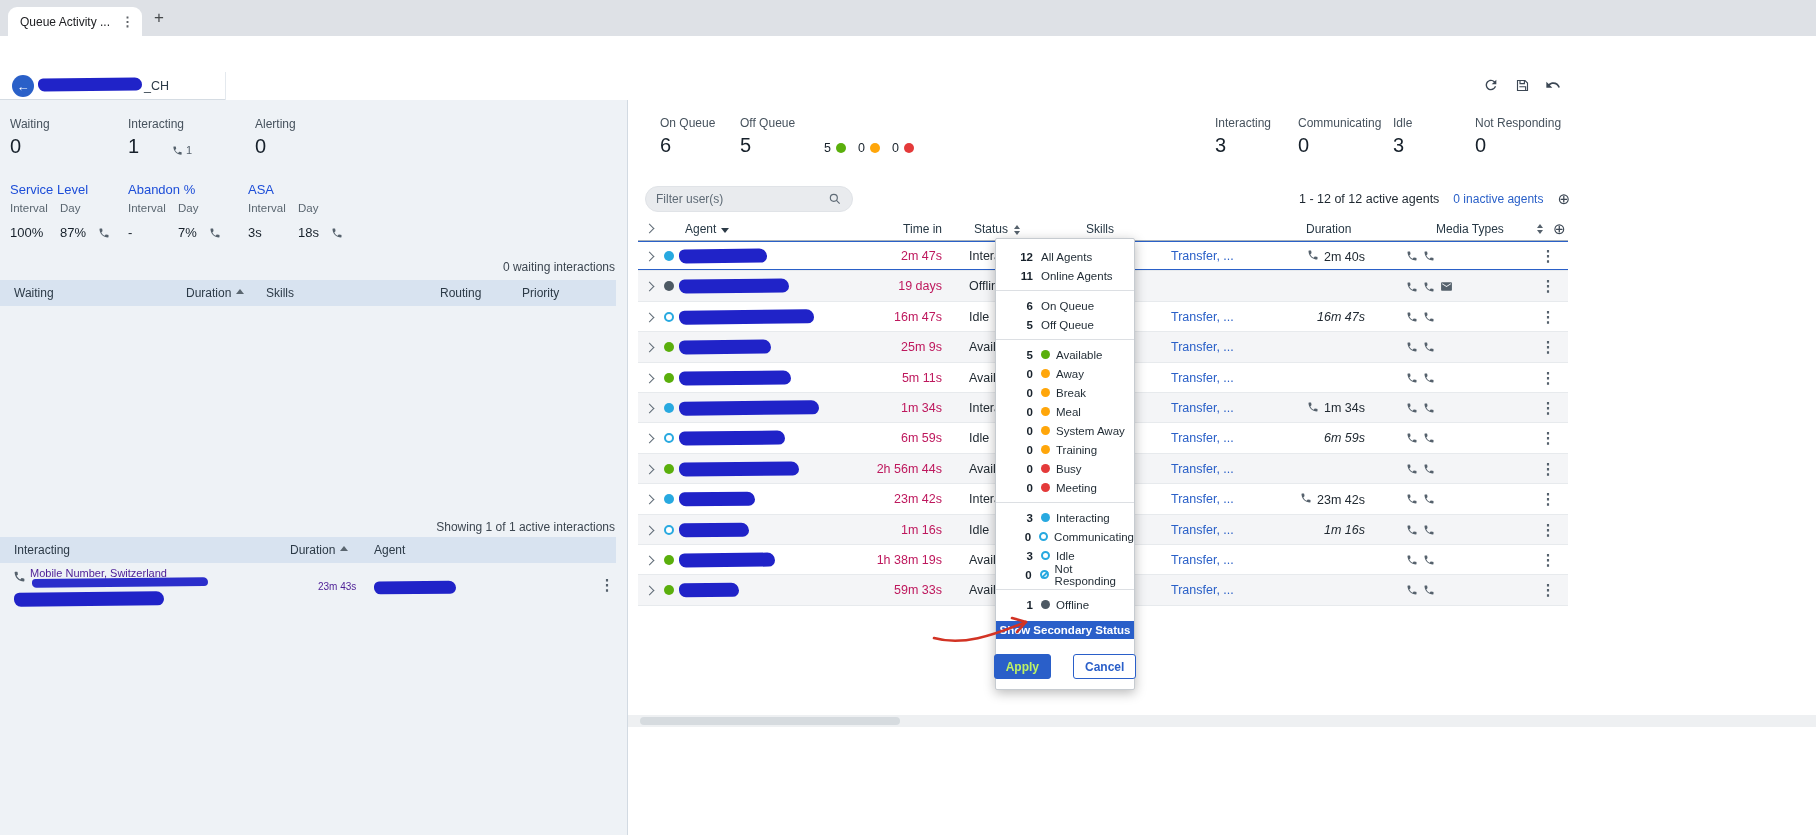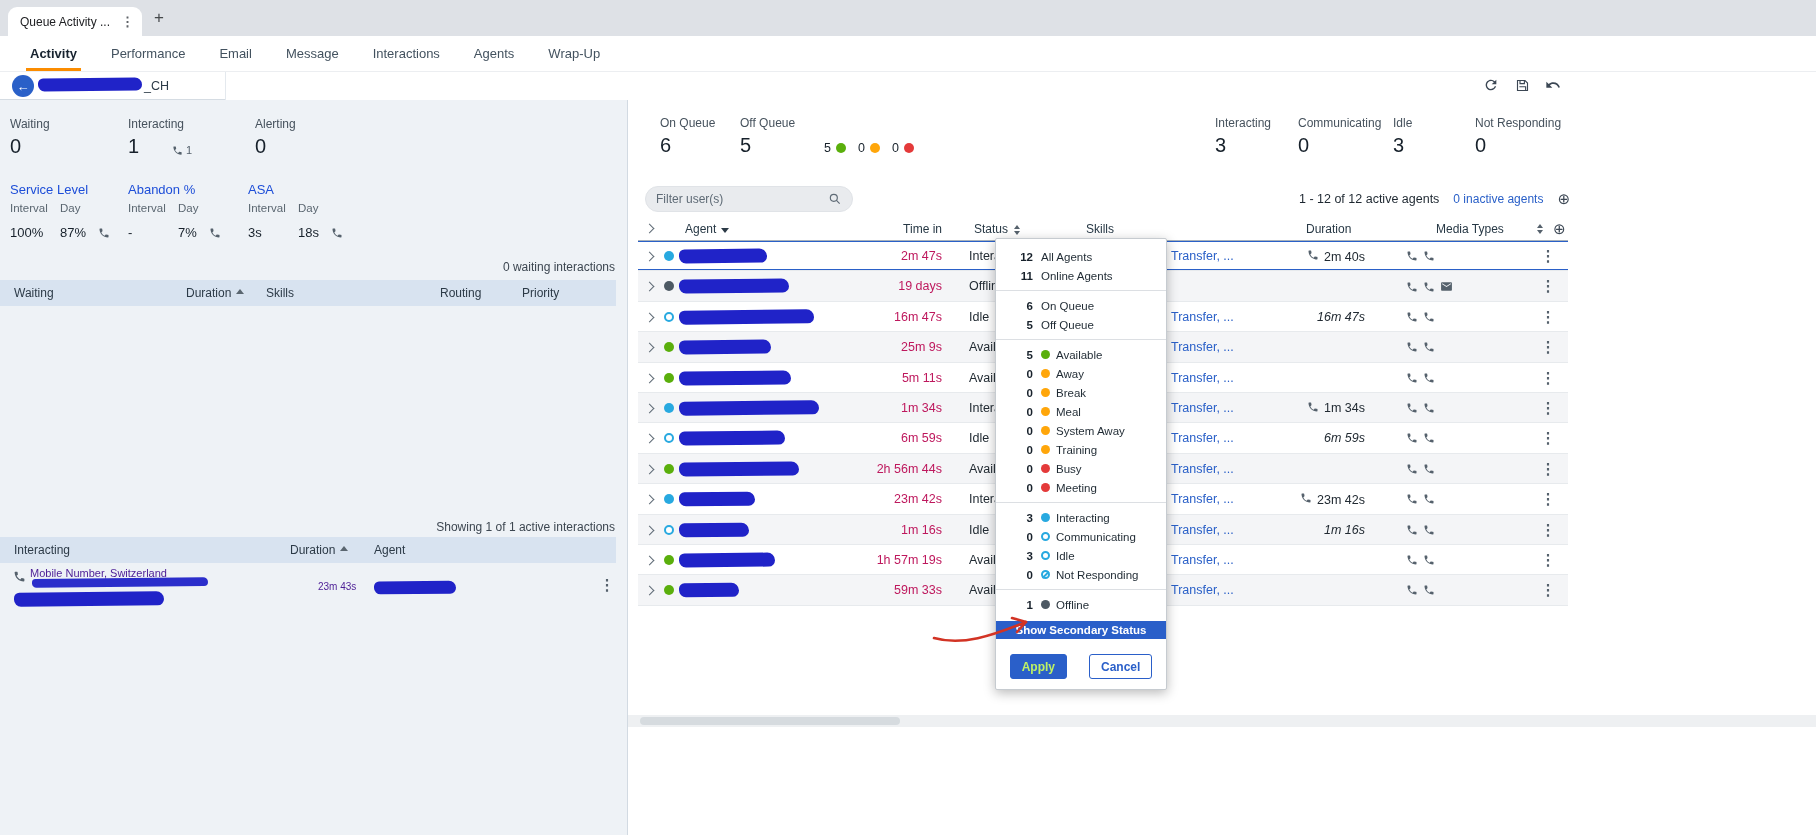--- a/index.html
+++ b/index.html
@@ -148,21 +148,21 @@
   .dur{position:absolute;left:590px;top:8px;width:137px;display:flex;justify-content:flex-end;
        align-items:center;gap:5px;font-size:12.5px;color:#222b33}
   .dur.italic .dur-text{font-style:italic}
   .media{position:absolute;left:768px;top:9px;display:flex;gap:5px;align-items:center}
   .row-kebab{position:absolute;left:901px;top:7px}
 
   .hscroll{position:absolute;left:628px;top:715px;width:1188px;height:12px;background:#eef0f2}
   .hscroll .thumb{position:absolute;left:12px;top:2px;width:260px;height:8px;border-radius:4px;background:#d6dbdf}
 
   
-  .status-popup{position:absolute;left:995px;top:238px;width:172px;height:452px;background:#fff;
+  .status-popup{position:absolute;left:995px;top:238px;width:140px;height:452px;background:#fff;
                 border:1px solid #c6cbd0;border-radius:2px;box-shadow:0 3px 12px rgba(0,0,0,.28);
                 z-index:20;padding-top:8px}
   .pi{height:19px;display:flex;align-items:center;font-size:11.5px;color:#1f2a33;cursor:pointer}
   .pi-count{width:37px;text-align:right;margin-right:8px;font-weight:bold;color:#17212b}
   .pi-dot{width:9px;height:9px;margin-right:6px;flex:none}
   .pi-divider{height:1px;background:#dcdfe3;margin:5px 0}
   .secondary-bar{margin-top:7px;height:18px;background:#2a5fc9;color:#fff;font-size:11.5px;font-weight:bold;
                  display:flex;align-items:center;justify-content:center;cursor:pointer}
   .popup-buttons{display:flex;justify-content:center;gap:22px;margin-top:15px}
   .btn{height:25px;border-radius:3px;font-size:12px;font-weight:bold;display:flex;align-items:center;
@@ -178,29 +178,20 @@
 <div class="screen">
 
   <div class="browser-bar">
     <div class="browser-tab">
       <span class="tab-title">Queue Activity ...</span>
       <span class="tab-kebab">⋮</span>
     </div>
     <div class="newtab">+</div>
   </div>
 
-  <div class="nav-row">
-    <div class="nav-tab active">Activity</div>
-    <div class="nav-tab">Performance</div>
-    <div class="nav-tab">Email</div>
-    <div class="nav-tab">Message</div>
-    <div class="nav-tab">Interactions</div>
-    <div class="nav-tab">Agents</div>
-    <div class="nav-tab">Wrap-Up</div>
-  </div>
 
   <div class="queue-bar">
     <div class="back-btn">
         <span>←</span>
       </div>
     <span class="redaction queue-redaction"></span>
     <span class="queue-suffix">_CH</span>
     <div class="queue-tab-underline"></div>
     <div class="queue-tab-vline"></div>
     <div class="queue-actions">
@@ -650,21 +641,21 @@
                 <path d="M6.62 10.79c1.44 2.83 3.76 5.14 6.59 6.59l2.2-2.2c.27-.27.67-.36 1.02-.24 1.12.37 2.33.57 3.57.57.55 0 1 .45 1 1V20c0 .55-.45 1-1 1-9.39 0-17-7.61-17-17 0-.55.45-1 1-1h3.5c.55 0 1 .45 1 1 0 1.25.2 2.45.57 3.57.11.35.03.74-.25 1.02l-2.2 2.2z"></path>
               </svg>
             </span>
           </span>
     <span class="kebab row-kebab">⋮</span>
   </div>
         <div class="agent-row">
     <span class="chev row-chev"></span>
     <span class="dot row-dot dot-available"></span>
     <span class="redaction name-redaction" style="width: 96px;"></span>
-    <span class="time-in">1h 57m 19s</span>
+    <span class="time-in">1h 38m 19s</span>
     <span class="status-text">Available</span>
     <span class="skills-text">Transfer, ...</span>
 
     <span class="media">
             <span style="display:flex">
               <svg width="12" height="12" viewBox="0 0 24 24" fill="#55616c">
                 <path d="M6.62 10.79c1.44 2.83 3.76 5.14 6.59 6.59l2.2-2.2c.27-.27.67-.36 1.02-.24 1.12.37 2.33.57 3.57.57.55 0 1 .45 1 1V20c0 .55-.45 1-1 1-9.39 0-17-7.61-17-17 0-.55.45-1 1-1h3.5c.55 0 1 .45 1 1 0 1.25.2 2.45.57 3.57.11.35.03.74-.25 1.02l-2.2 2.2z"></path>
               </svg>
             </span>
             <span style="display:flex">

